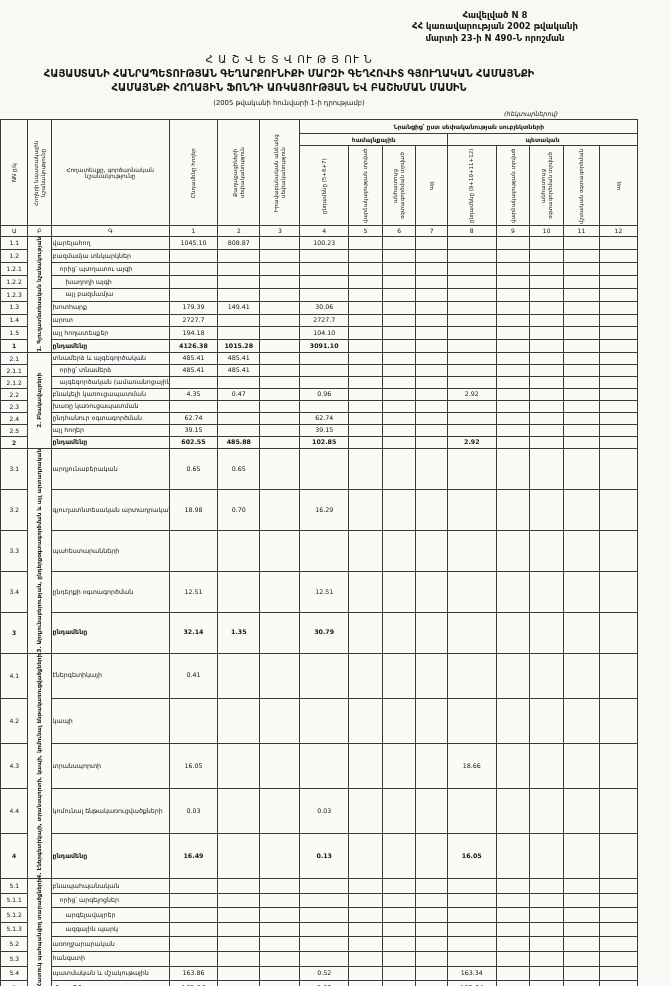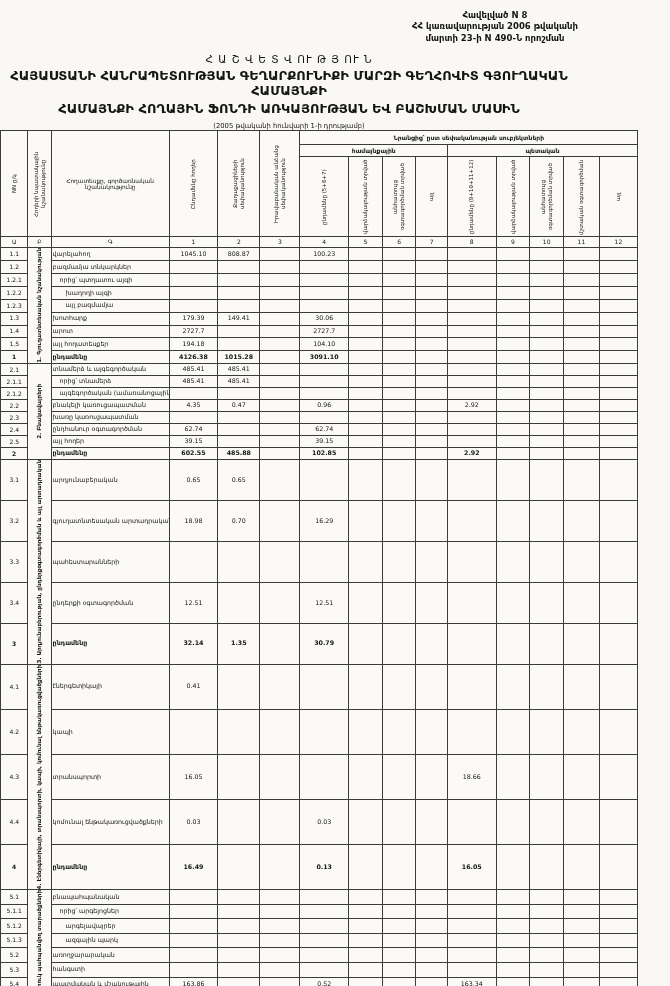--- a/index.html
+++ b/index.html
@@ -7,21 +7,21 @@
     width:670px;height:986px;overflow:hidden;
     background:#f9f8f4;color:#141414;
     font-family:"DejaVu Sans",sans-serif;
   }
   .page{width:578px;height:986px;position:relative;}
   .appendix{
     width:310px;margin-left:340px;padding-top:10px;
     text-align:center;font-weight:bold;font-size:8.5px;line-height:1.35;
   }
   .doc-title{text-align:center;font-weight:normal;font-size:10.5px;margin-top:9px;letter-spacing:1px;}
-  .doc-sub{text-align:center;font-weight:bold;font-size:13px;margin-top:3px;}
+  .doc-sub{text-align:center;font-weight:bold;font-size:10px;margin-top:3px;}
   .doc-sub3{text-align:center;font-size:6.8px;margin-top:6px;}
   .units{ text-align:right;font-size:6.4px;font-style:italic;margin:3px 20px 1px 0;}
 
   table{border-collapse:collapse;table-layout:fixed;width:638px;margin:0 auto;background:#fbfaf7;}
   td{border:1px solid #3b3b3b;padding:0 1px;font-size:6.3px;line-height:1.05;overflow:hidden;vertical-align:middle;}
   thead td{text-align:center;font-size:5.8px;}
   tr.h1{height:14px;} tr.h2{height:12px;} tr.h3{height:80px;}
   tr.idx td{height:10px;font-size:6px;text-align:center;}
   .vert{
     writing-mode:vertical-rl;transform:rotate(180deg);
@@ -38,28 +38,29 @@
   tr.total{font-weight:bold;}
   .ind1{padding-left:8px;} .ind2{padding-left:14px;}
 </style>
 </head>
 <body>
 
 <div class="page">
 
   <div class="appendix">
     <div>Հավելված N 8</div>
-    <div>ՀՀ կառավարության 2006 թվականի</div>
+    <div>ՀՀ կառավարության 2002 թվականի</div>
     <div>մարտի 23-ի N 490-Ն որոշման</div>
   </div>
 
   <div class="doc-title">Հ Ա Շ Վ Ե Տ Վ ՈՒ Թ Յ ՈՒ Ն</div>
   <div class="doc-sub">ՀԱՅԱՍՏԱՆԻ ՀԱՆՐԱՊԵՏՈՒԹՅԱՆ ԳԵՂԱՐՔՈՒՆԻՔԻ ՄԱՐԶԻ ԳԵՂՀՈՎԻՏ ԳՅՈՒՂԱԿԱՆ ՀԱՄԱՅՆՔԻ</div>
   <div class="doc-sub">ՀԱՄԱՅՆՔԻ ՀՈՂԱՅԻՆ ՖՈՆԴԻ ԱՌԿԱՅՈՒԹՅԱՆ ԵՎ ԲԱՇԽՄԱՆ ՄԱՍԻՆ</div>
   <div class="doc-sub3">(2005 թվականի հունվարի 1-ի դրությամբ)</div>
+  <div class="units">(հեկտարներով)</div>
 
   <table>
     <colgroup>
       <col style="width:26px">
         <col style="width:22px">
         <col style="width:112px">
       <col style="width:46px">
         <col style="width:40px">
         <col style="width:38px">
       <col style="width:46px">

